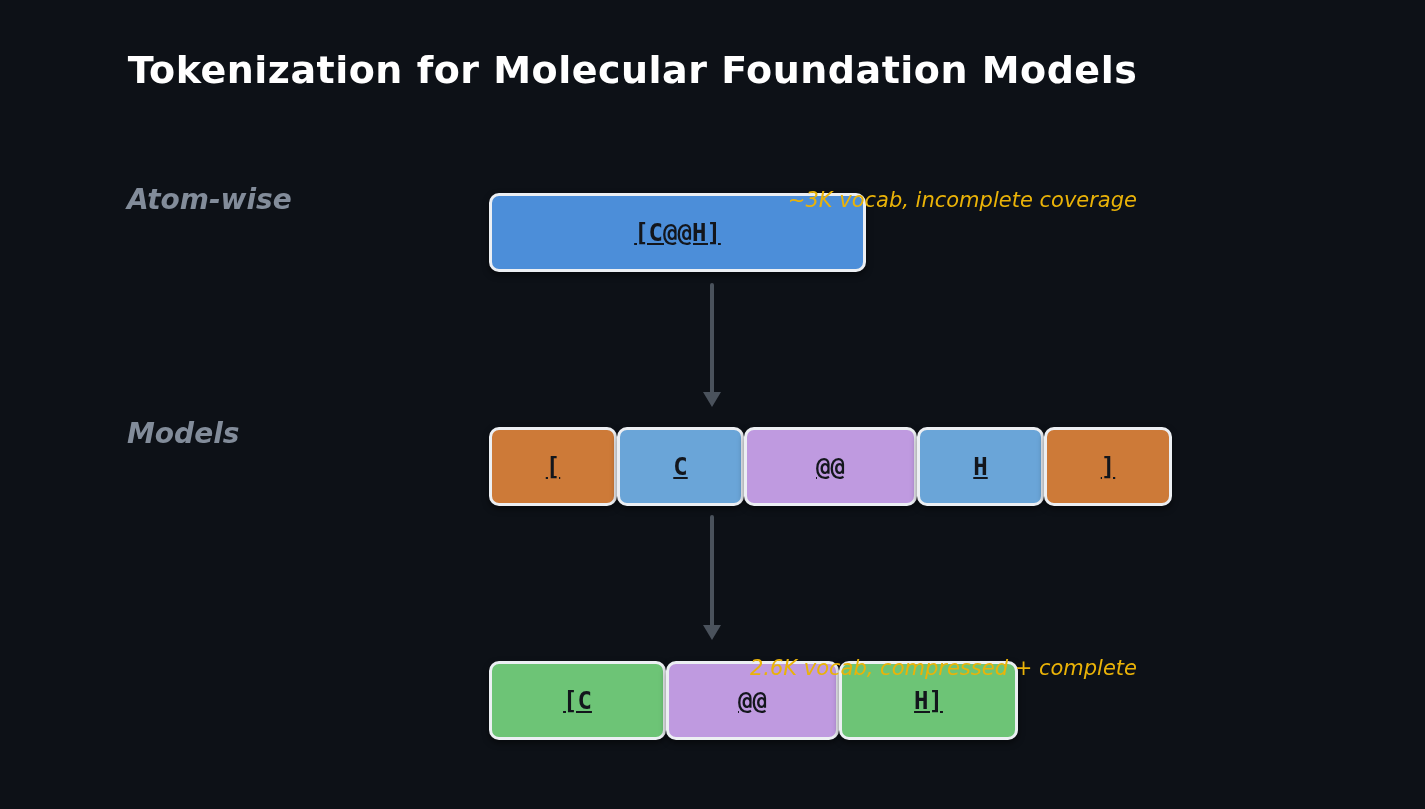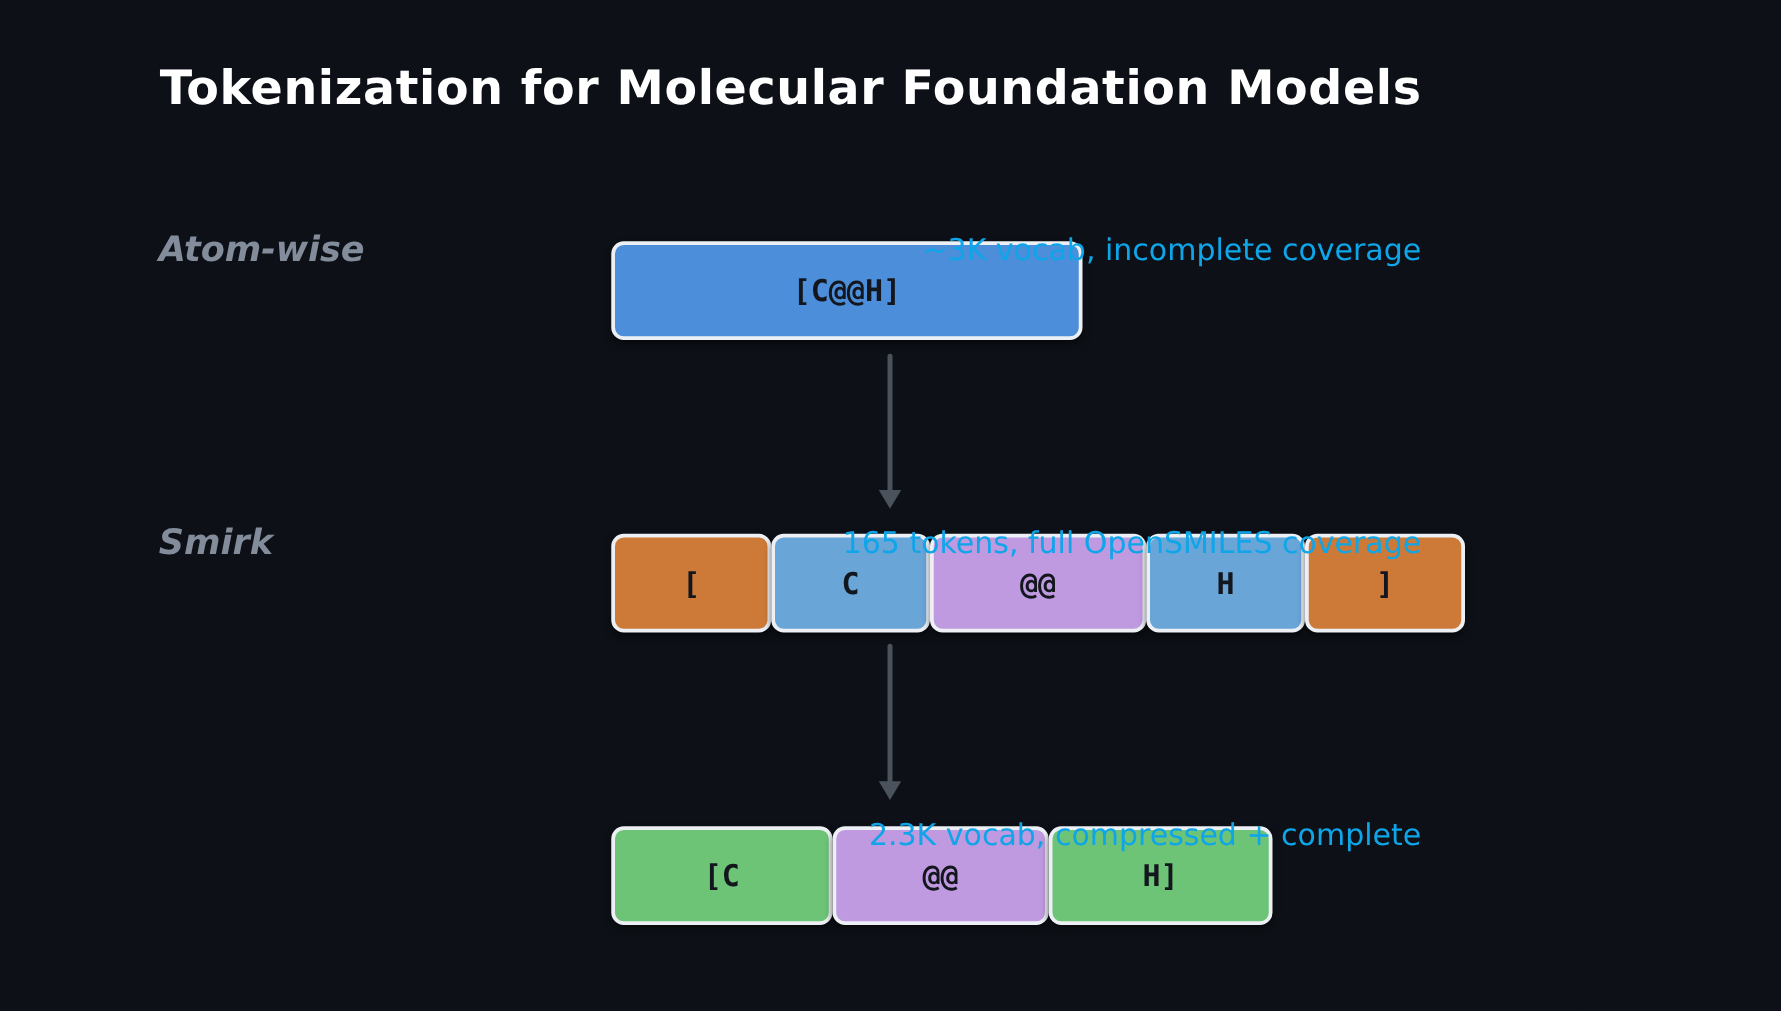--- a/index.html
+++ b/index.html
@@ -29,22 +29,23 @@
     font-size: 28px;
     font-weight: bold;
     color: #828c9a;
     line-height: 34px;
     z-index: 3;
     font-style: italic;
   }
   .annotation {
     position: absolute;
     right: 128px;
-    font-size: 24px;
-    color: #0ea5e9;
+    font-size: 21px;
+    font-style: italic;
+    color: #eab308;
     line-height: 28px;
     z-index: 6;
     white-space: nowrap;
   }
   .token-strip {
     position: absolute;
     left: 489px;
     display: flex;
     align-items: stretch;
     height: 79px;
@@ -58,20 +59,21 @@
     align-items: center;
     justify-content: center;
     box-shadow: 0 3px 6px rgba(0,0,0,0.5);
   }
   .token-text {
     font-family: "DejaVu Sans Mono", monospace;
     font-weight: bold;
     font-size: 24px;
     color: #13161c;
     white-space: pre;
+    text-decoration: underline;
   }
   .down-arrow {
     position: absolute;
     width: 18px;
     z-index: 1;
   }
   .down-arrow .shaft {
     position: absolute;
     left: 50%;
     margin-left: -2px;
@@ -106,22 +108,21 @@
       <div class="token" style="width: 377px; background: rgb(76, 142, 217);">
         <span class="token-text">[C@@H]</span>
       </div>
     </div>
 
   <div class="down-arrow" style="left:703px; top:283px; height:124px">
     <div class="shaft"></div>
     <div class="head"></div>
   </div>
 
-  <div class="row-label" style="top:417px">Smirk</div>
-  <div class="annotation" style="top:420px">165 tokens, full OpenSMILES coverage</div>
+  <div class="row-label" style="top:417px">Models</div>
   <div class="token-strip" style="top:427px">
       <div class="token" style="width: 128px; background: rgb(205, 122, 56);">
         <span class="token-text">[</span>
       </div>
       <div class="token" style="width: 127px; background: rgb(106, 165, 216);">
         <span class="token-text">C</span>
       </div>
       <div class="token" style="width: 173px; background: rgb(191, 154, 224);">
         <span class="token-text">@@</span>
       </div>
@@ -131,21 +132,21 @@
       <div class="token" style="width: 128px; background: rgb(205, 122, 56);">
         <span class="token-text">]</span>
       </div>
     </div>
 
   <div class="down-arrow" style="left:703px; top:515px; height:125px">
     <div class="shaft"></div>
     <div class="head"></div>
   </div>
 
-  <div class="annotation" style="top:654px">2.3K vocab, compressed + complete</div>
+  <div class="annotation" style="top:654px">2.6K vocab, compressed + complete</div>
   <div class="token-strip" style="top:661px">
       <div class="token" style="width: 177px; background: rgb(109, 196, 118);">
         <span class="token-text">[C</span>
       </div>
       <div class="token" style="width: 173px; background: rgb(191, 154, 224);">
         <span class="token-text">@@</span>
       </div>
       <div class="token" style="width: 179px; background: rgb(109, 196, 118);">
         <span class="token-text">H]</span>
       </div>

